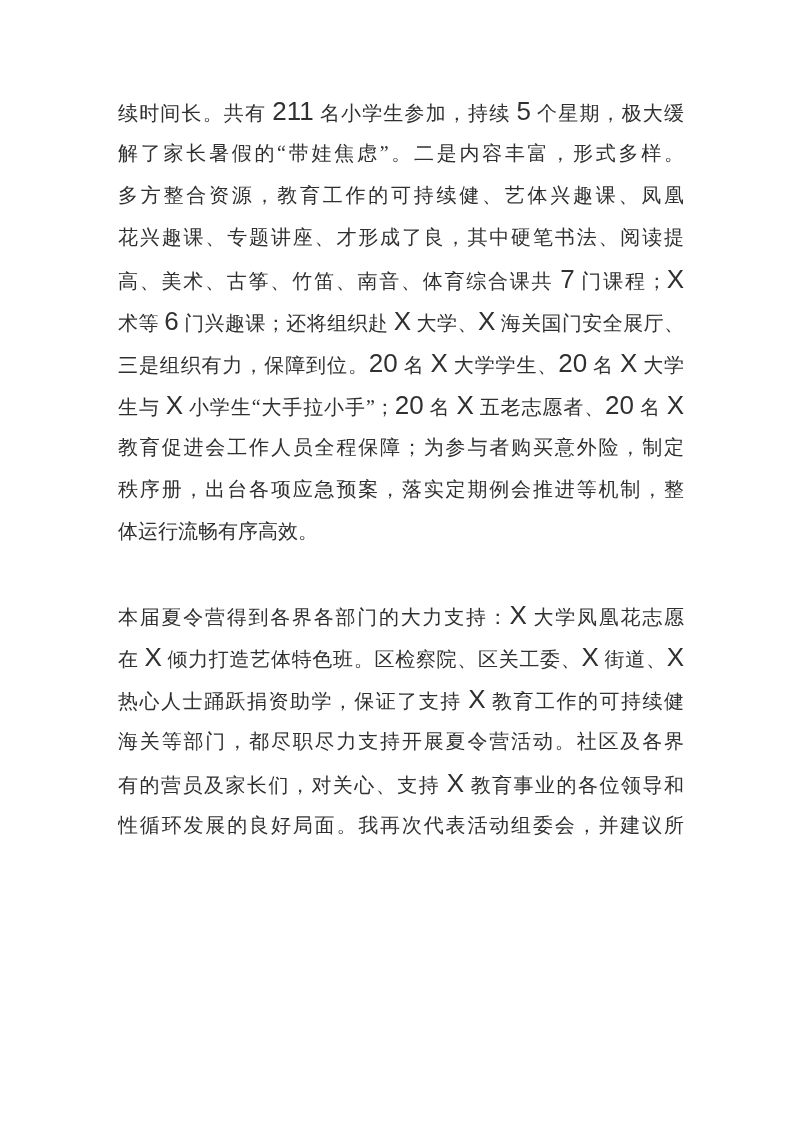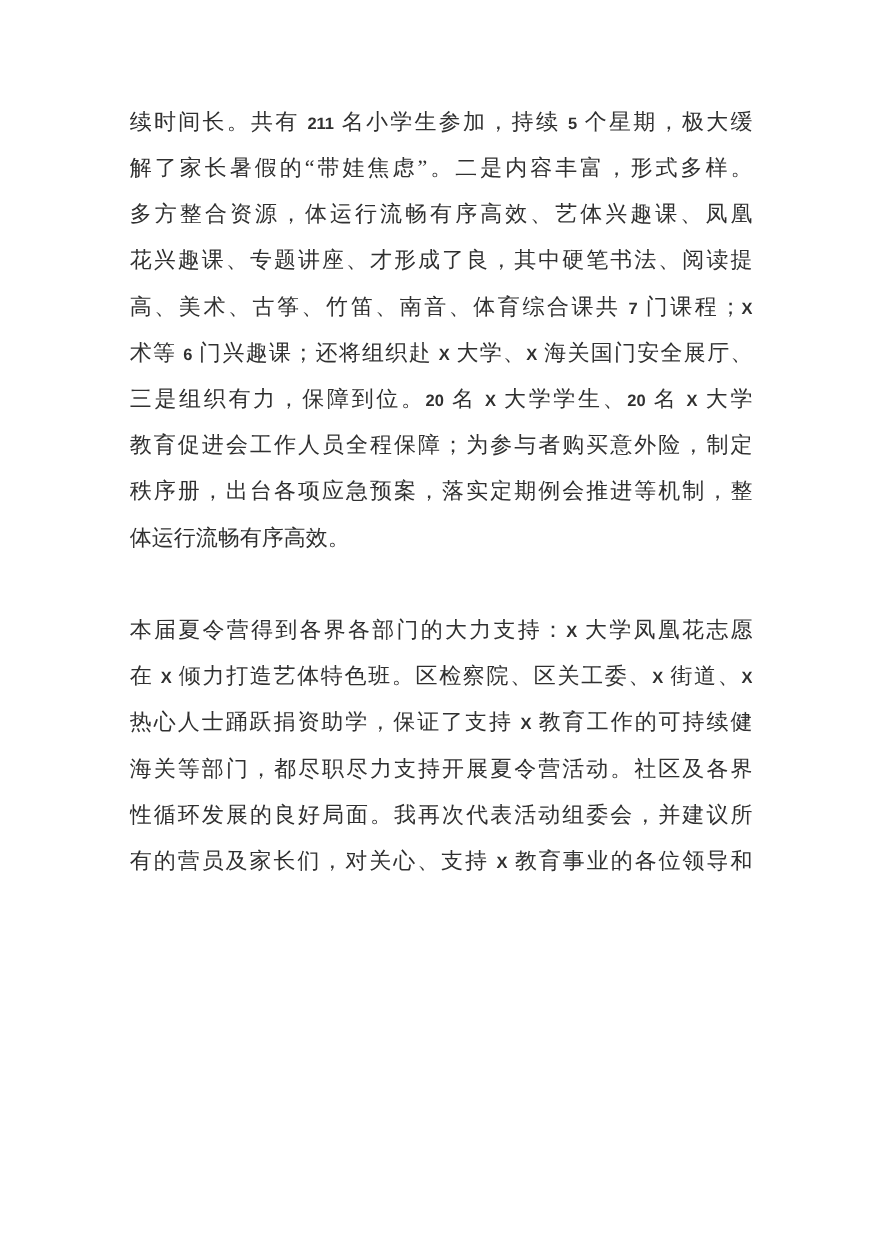--- a/index.html
+++ b/index.html
@@ -37,43 +37,44 @@
     white-space: normal;
     overflow: hidden;
     color: #303030;
   }
   .line.no-stretch {
     text-align-last: left;
     font-family: Liberation Serif, serif;
   }
   .latin {
     font-family: "Liberation Sans", "DejaVu Sans", sans-serif;
-    font-weight: 700;
-    font-size: 15px;
+    font-weight: 400;
+    font-size: 26px;
   }
 </style>
 </head>
 <body>
 
 <div class="page">
   <div class="doc-body" style="color: rgb(48, 48, 48);">
       <div class="paragraph">
         <div class="line">续时间长。共有 <span class="latin">211</span> 名小学生参加，持续 <span class="latin">5</span> 个星期，极大缓</div>
         <div class="line">解了家长暑假的“带娃焦虑”。二是内容丰富，形式多样。</div>
-        <div class="line">多方整合资源，体运行流畅有序高效、艺体兴趣课、凤凰</div>
+        <div class="line">多方整合资源，教育工作的可持续健、艺体兴趣课、凤凰</div>
         <div class="line">花兴趣课、专题讲座、才形成了良，其中硬笔书法、阅读提</div>
         <div class="line">高、美术、古筝、竹笛、南音、体育综合课共 <span class="latin">7</span> 门课程；<span class="latin">X</span></div>
         <div class="line">术等 <span class="latin">6</span> 门兴趣课；还将组织赴 <span class="latin">X</span> 大学、<span class="latin">X</span> 海关国门安全展厅、</div>
         <div class="line">三是组织有力，保障到位。<span class="latin">20</span> 名 <span class="latin">X</span> 大学学生、<span class="latin">20</span> 名 <span class="latin">X</span> 大学</div>
+        <div class="line">生与 <span class="latin">X</span> 小学生“大手拉小手”；<span class="latin">20</span> 名 <span class="latin">X</span> 五老志愿者、<span class="latin">20</span> 名 <span class="latin">X</span></div>
         <div class="line">教育促进会工作人员全程保障；为参与者购买意外险，制定</div>
         <div class="line">秩序册，出台各项应急预案，落实定期例会推进等机制，整</div>
         <div class="line no-stretch">体运行流畅有序高效。</div>
       </div>
       <div class="paragraph">
         <div class="line">本届夏令营得到各界各部门的大力支持：<span class="latin">X</span> 大学凤凰花志愿</div>
         <div class="line">在 <span class="latin">X</span> 倾力打造艺体特色班。区检察院、区关工委、<span class="latin">X</span> 街道、<span class="latin">X</span></div>
         <div class="line">热心人士踊跃捐资助学，保证了支持 <span class="latin">X</span> 教育工作的可持续健</div>
         <div class="line">海关等部门，都尽职尽力支持开展夏令营活动。社区及各界</div>
+        <div class="line">有的营员及家长们，对关心、支持 <span class="latin">X</span> 教育事业的各位领导和</div>
         <div class="line">性循环发展的良好局面。我再次代表活动组委会，并建议所</div>
-        <div class="line">有的营员及家长们，对关心、支持 <span class="latin">X</span> 教育事业的各位领导和</div>
       </div>
     </div>
 </div>
 
 </body></html>

